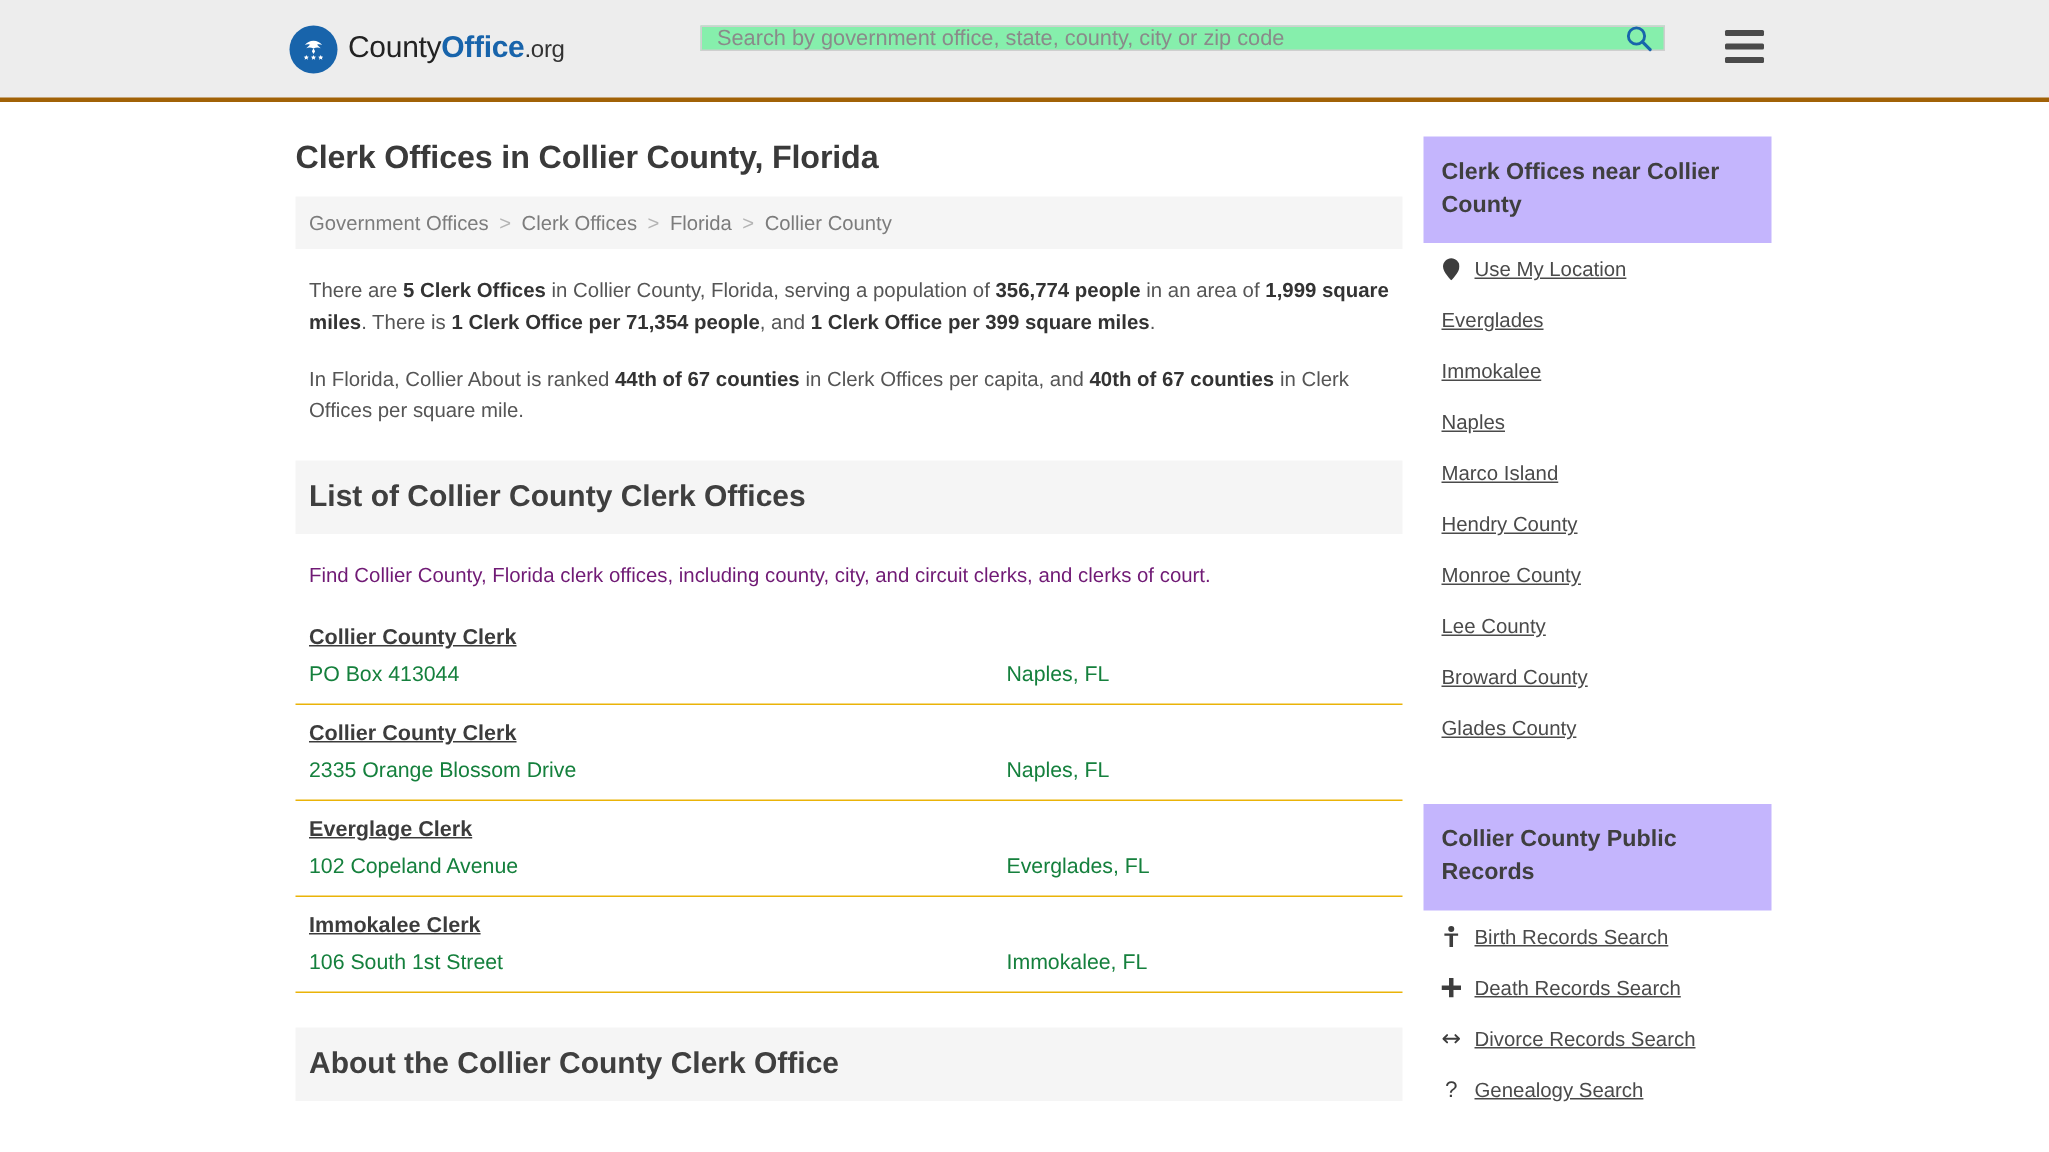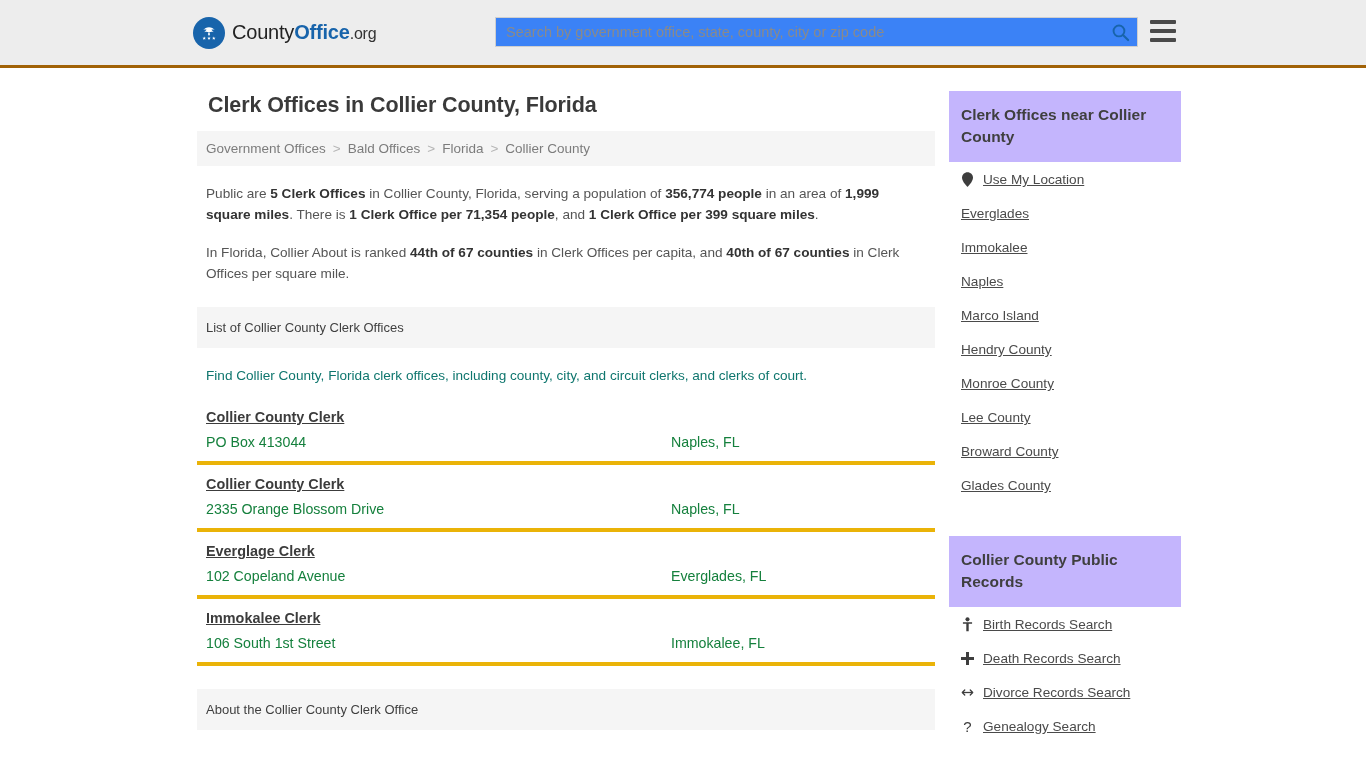--- a/index.html
+++ b/index.html
@@ -46,25 +46,25 @@
     letter-spacing: -0.2px;
     white-space: nowrap;
     font-family: "Liberation Sans", sans-serif;
   }
   .logo-text .t-county { color: #222222; }
   .logo-text .t-office { color: #1864ab; font-weight: bold; }
   .logo-text .t-org { color: #333333; font-size: 16px; }
 
   .search-wrap {
     position: absolute;
-    left: 495px;
+    left: 467px;
     top: 17px;
     width: 643px;
-    height: 30px;
-    background: #3b82f6;
+    height: 17px;
+    background: #86efac;
     border: 1px solid #cfcfcf;
     display: flex;
     align-items: center;
   }
   .search-input {
     flex: 1;
     border: none;
     outline: none;
     background: transparent;
     font-size: 14.5px;
@@ -99,21 +99,21 @@
     padding: 0 193px 0 197px;
     display: flex;
     gap: 14px;
   }
   .main-col { width: 738px; flex: none; }
   .side-col { width: 232px; flex: none; padding-top: 23px; }
 
   h1.page-title {
     font-size: 21.5px;
     color: #3a3a3a;
-    margin: 25px 0 13px 11px;
+    margin: 25px 0 13px 0;
     font-weight: bold;
     letter-spacing: -0.1px;
   }
 
   .breadcrumb {
     background: #f5f5f5;
     padding: 10px 9px;
     font-size: 13.5px;
     color: #7c7c7c;
     display: flex;
@@ -133,37 +133,37 @@
     font-size: 13.6px;
     line-height: 21px;
     color: #555555;
     margin: 17px 0 0 0;
   }
   .intro p b { color: #333333; font-weight: bold; }
 
   .section-head {
     background: #f5f5f5;
     padding: 13px 9px;
-    font-size: 13px;
-    font-weight: normal;
+    font-size: 20px;
+    font-weight: bold;
     color: #3f3f3f;
     margin-top: 23px;
   }
   .section-sub {
     font-size: 13.6px;
-    color: #0f766e;
+    color: #701a75;
     padding: 0 9px;
     margin: 18px 0 0 0;
     line-height: 20px;
   }
 
   .office-list { margin-top: 12px; }
   .office-row {
     padding: 10px 9px 11px 9px;
-    border-bottom: 4px solid #eab308;
+    border-bottom: 1px solid #eab308;
   }
   .office-row:first-child { border-top: none; }
   .office-name {
     font-size: 14.4px;
     font-weight: bold;
     color: #3c3c3c;
     text-decoration: underline;
     cursor: pointer;
     display: inline-block;
     margin-bottom: 9px;
@@ -247,29 +247,29 @@
 
 <div class="page">
 
   <div class="main-col">
 
     <h1 class="page-title">Clerk Offices in Collier County, Florida</h1>
 
     <div class="breadcrumb">
       <a>Government Offices</a>
       <span class="sep">&gt;</span>
-      <a>Bald Offices</a>
+      <a>Clerk Offices</a>
       <span class="sep">&gt;</span>
       <a>Florida</a>
       <span class="sep">&gt;</span>
       <a>Collier County</a>
     </div>
 
     <div class="intro">
-      <p><span>Public are </span><b>5 Clerk Offices</b><span> in Collier County, Florida, serving a population of </span><b>356,774 people</b><span> in an area of </span><b>1,999 square miles</b><span>. There is </span><b>1 Clerk Office per 71,354 people</b><span>, and </span><b>1 Clerk Office per 399 square miles</b><span>.</span></p>
+      <p><span>There are </span><b>5 Clerk Offices</b><span> in Collier County, Florida, serving a population of </span><b>356,774 people</b><span> in an area of </span><b>1,999 square miles</b><span>. There is </span><b>1 Clerk Office per 71,354 people</b><span>, and </span><b>1 Clerk Office per 399 square miles</b><span>.</span></p>
       <p><span>In Florida, Collier About is ranked </span><b>44th of 67 counties</b><span> in Clerk Offices per capita, and </span><b>40th of 67 counties</b><span> in Clerk Offices per square mile.</span></p>
     </div>
 
     <div class="section-head">List of Collier County Clerk Offices</div>
     <p class="section-sub">Find Collier County, Florida clerk offices, including county, city, and circuit clerks, and clerks of court.</p>
 
     <div class="office-list">
       <div class="office-row">
         <a class="office-name">Collier County Clerk</a>
         <div class="office-line">

